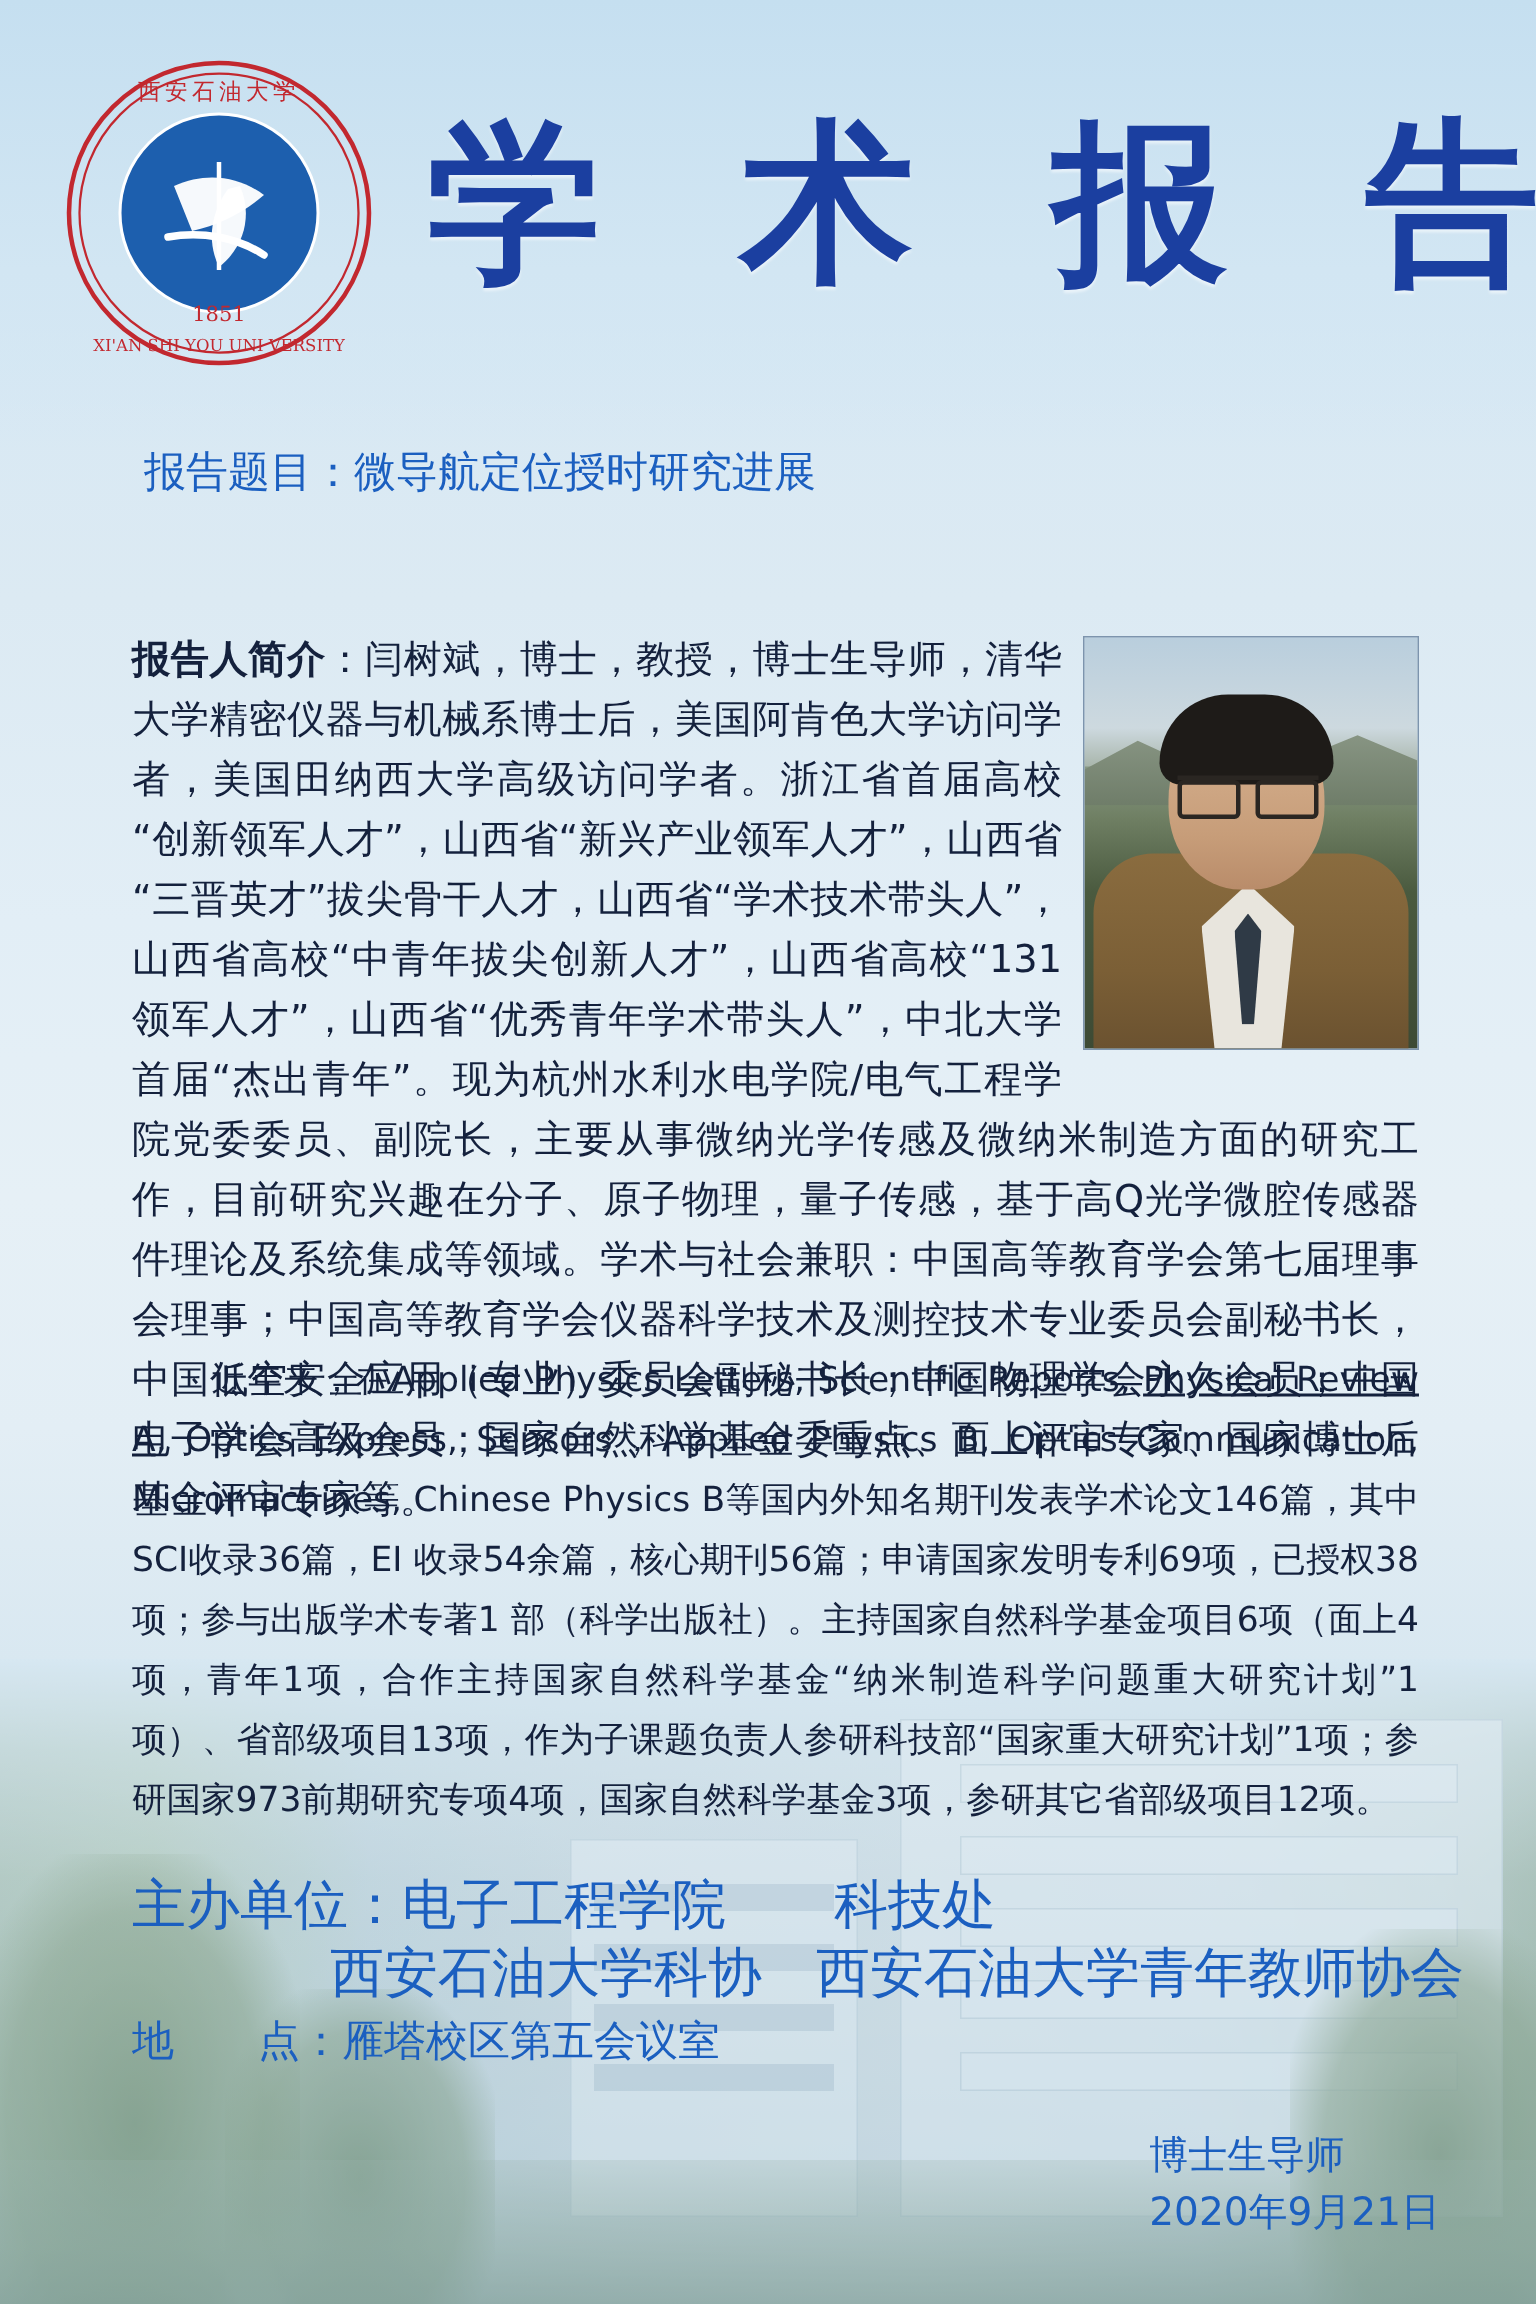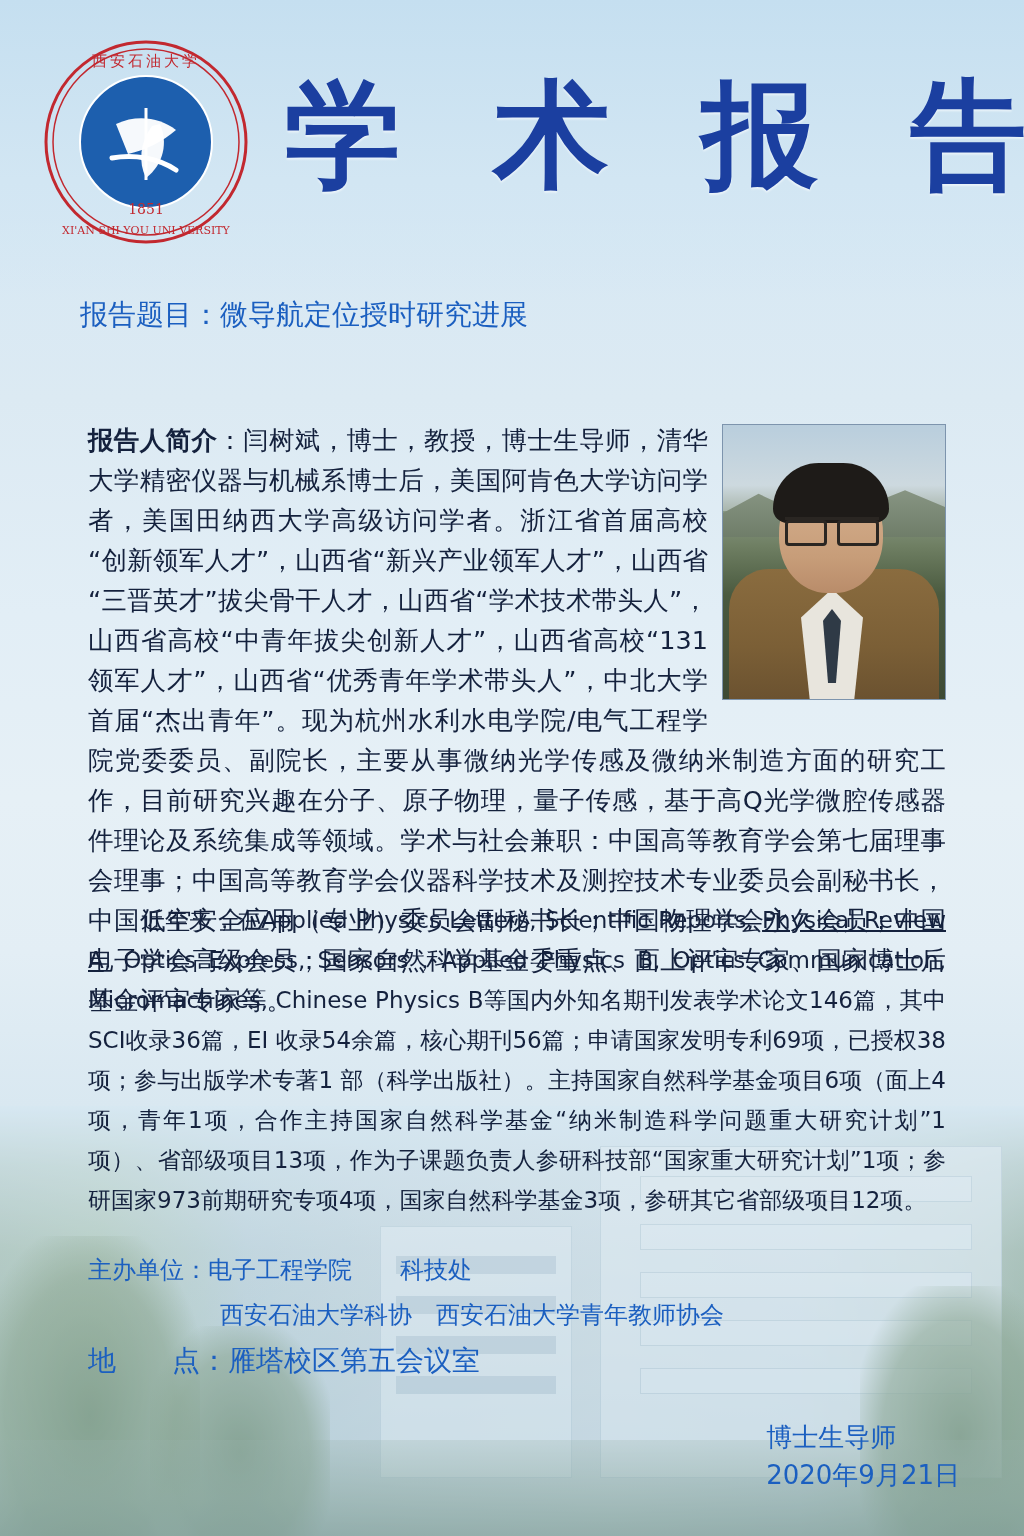--- a/index.html
+++ b/index.html
@@ -87,21 +87,21 @@
     font-weight: bold;
     font-size: 116px;
     letter-spacing: 26px;
     color: #1b3fa0;
     text-shadow: 0 2px 2px rgba(255,255,255,0.55);
     white-space: nowrap;
   }
   
   .meta {
     position: absolute;
-    left: 80px;
+    left: 96px;
     top: 292px;
     width: 860px;
     color: #1b5fc0;
     font-size: 28px;
     line-height: 46px;
     font-family: "DejaVu Sans", "Liberation Sans", sans-serif;
   }
   .meta div { white-space: nowrap; }
   .meta .lbl { letter-spacing: 0px; }
   
@@ -199,21 +199,21 @@
   }
   .pubs .indent { display: inline-block; width: 52px; }
   .pubs .ul { text-decoration: underline; }
   
   .org {
     position: absolute;
     left: 88px;
     top: 1248px;
     width: 860px;
     color: #1b5fc0;
-    font-size: 24px;
+    font-size: 36px;
     line-height: 45px;
     font-family: "DejaVu Sans", "Liberation Sans", sans-serif;
     white-space: nowrap;
   }
   .org .indent2 { display: inline-block; width: 132px; }
   .when {
     position: absolute;
     left: 88px;
     top: 1338px;
     color: #1b5fc0;

